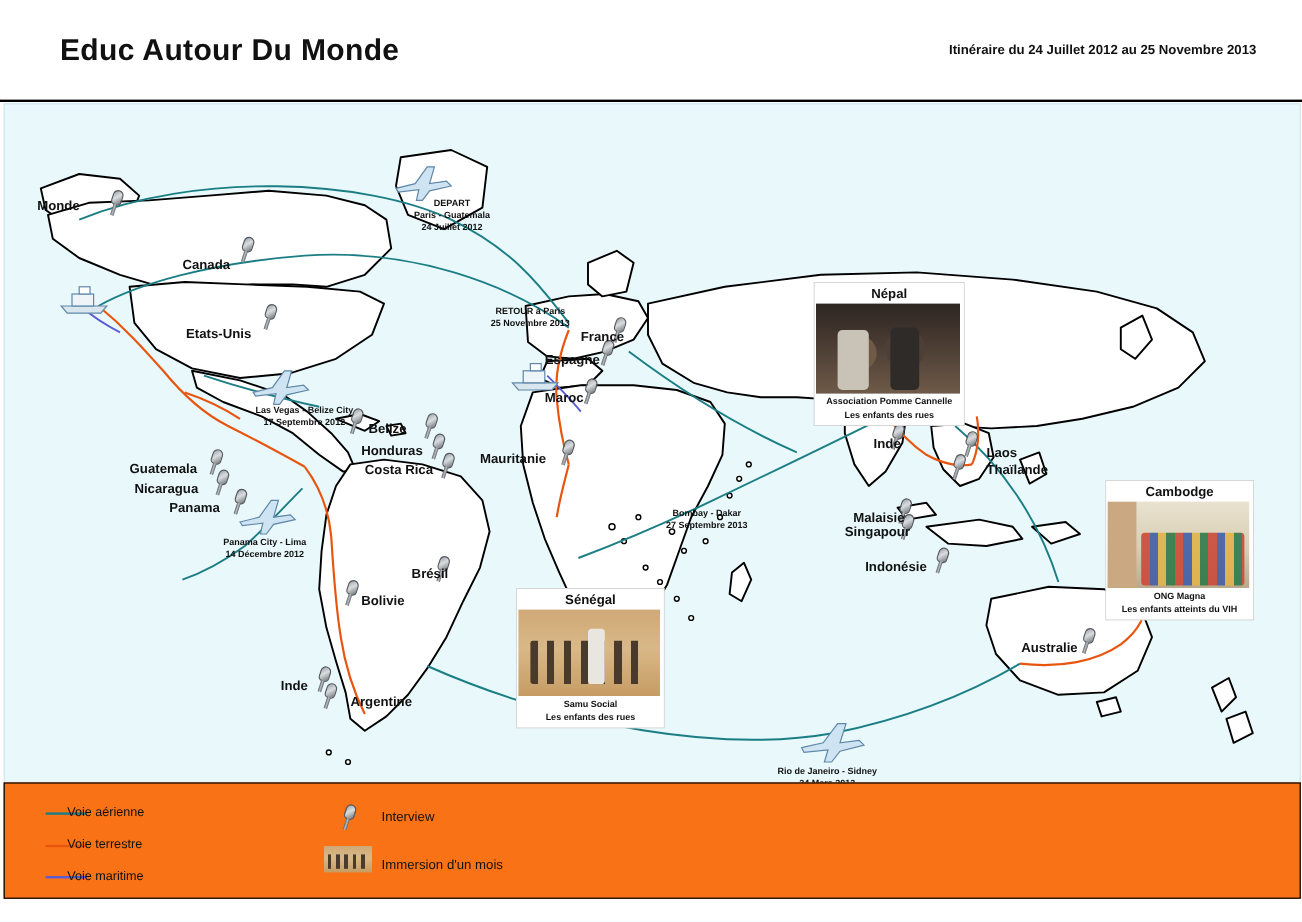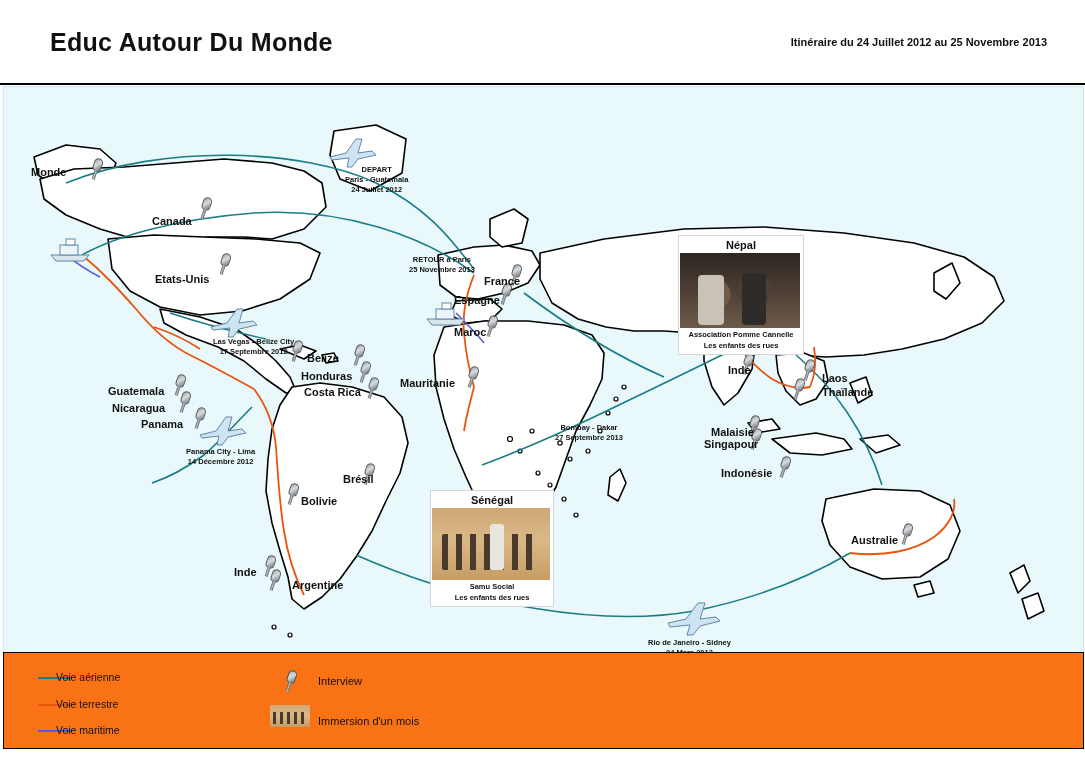--- a/index.html
+++ b/index.html
@@ -458,20 +458,26 @@
       <div>24 Mars 2013</div>
     </div>
 
     <div class="photo" style="left:675px;top:113px;width:122px">
       <span class="ttl">Népal</span>
       <span class="img ph-nepal"></span>
       <span class="cap">Association Pomme Cannelle</span>
       <span class="cap" style="padding-top:0">Les enfants des rues</span>
     </div>
 
+    <div class="photo" style="left:918px;top:278px;width:120px">
+      <span class="ttl">Cambodge</span>
+      <span class="img ph-cambodge"></span>
+      <span class="cap">ONG Magna</span>
+      <span class="cap" style="padding-top:0">Les enfants atteints du VIH</span>
+    </div>
 
 
     <div class="photo" style="left:427px;top:368px;width:120px">
       <span class="ttl">Sénégal</span>
       <span class="img ph-senegal"></span>
       <span class="cap">Samu Social</span>
       <span class="cap" style="padding-top:0">Les enfants des rues</span>
     </div>
 
   </div>

